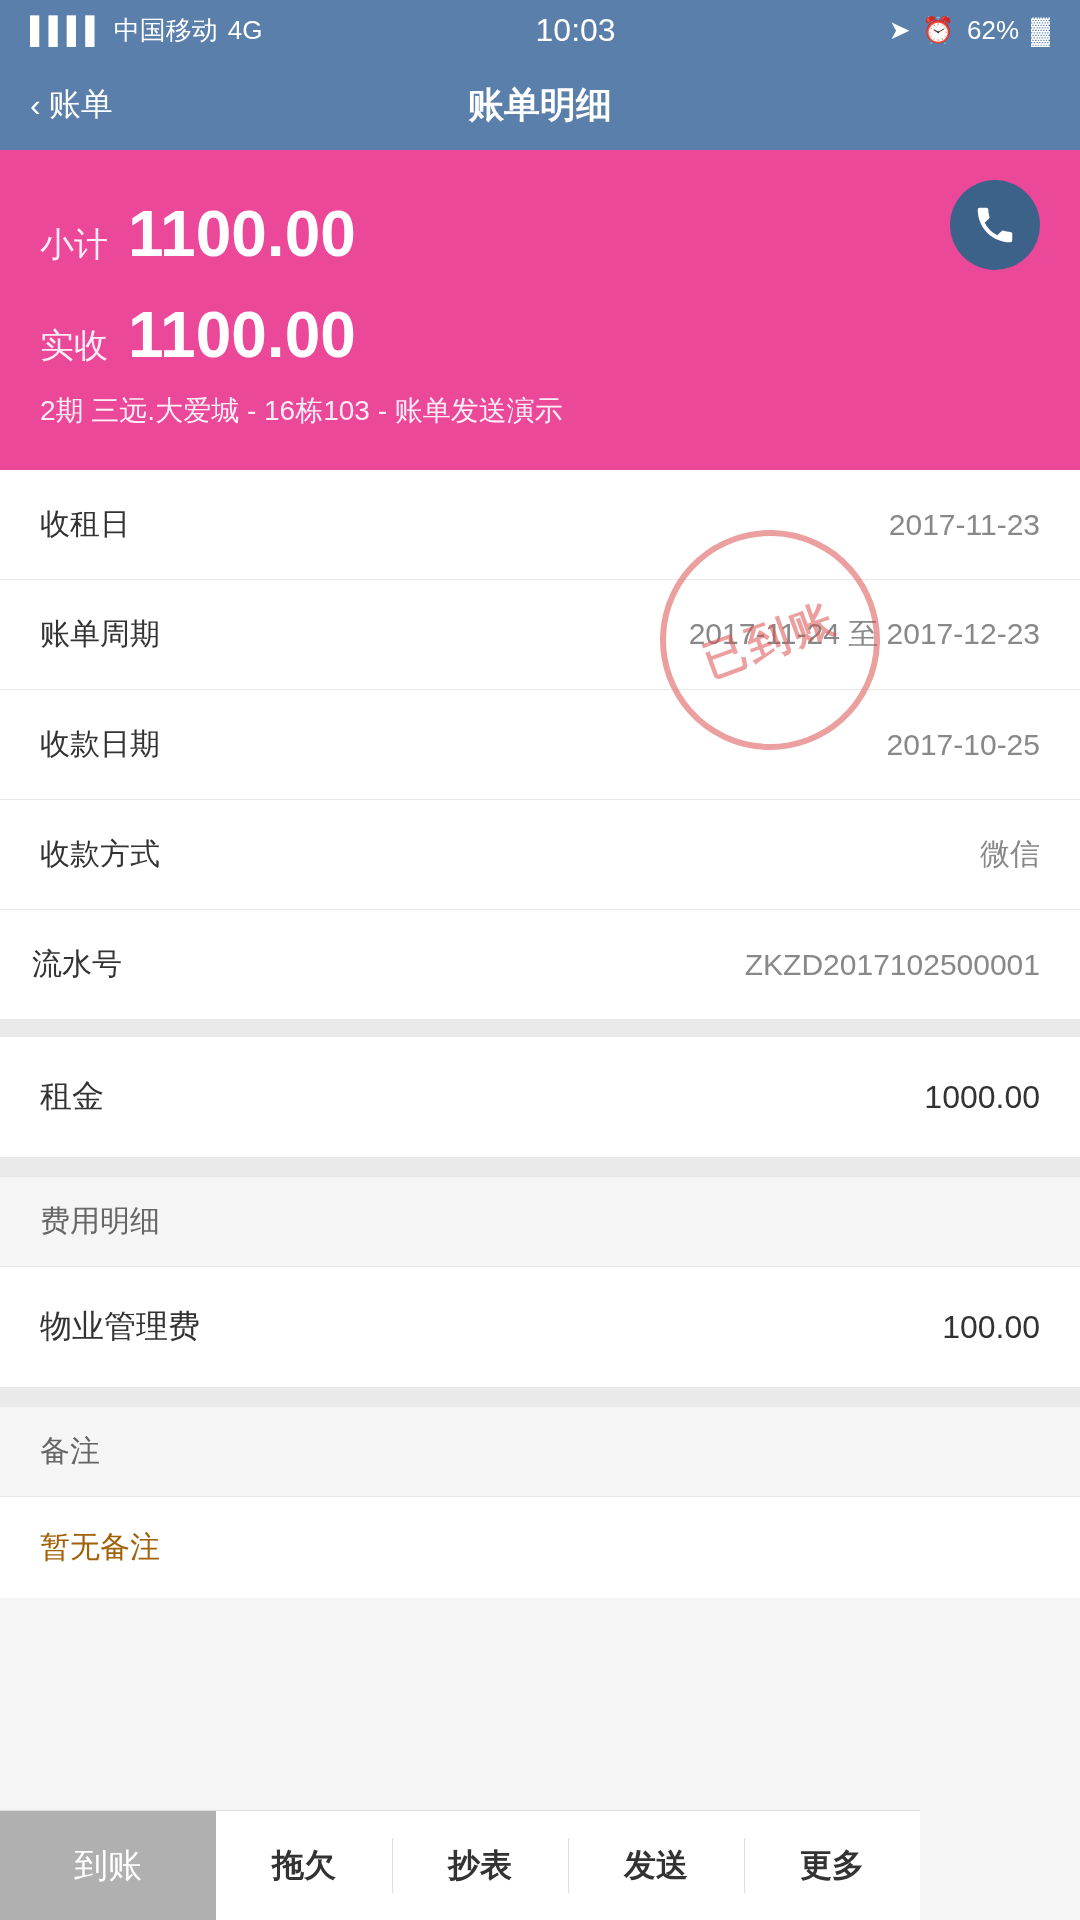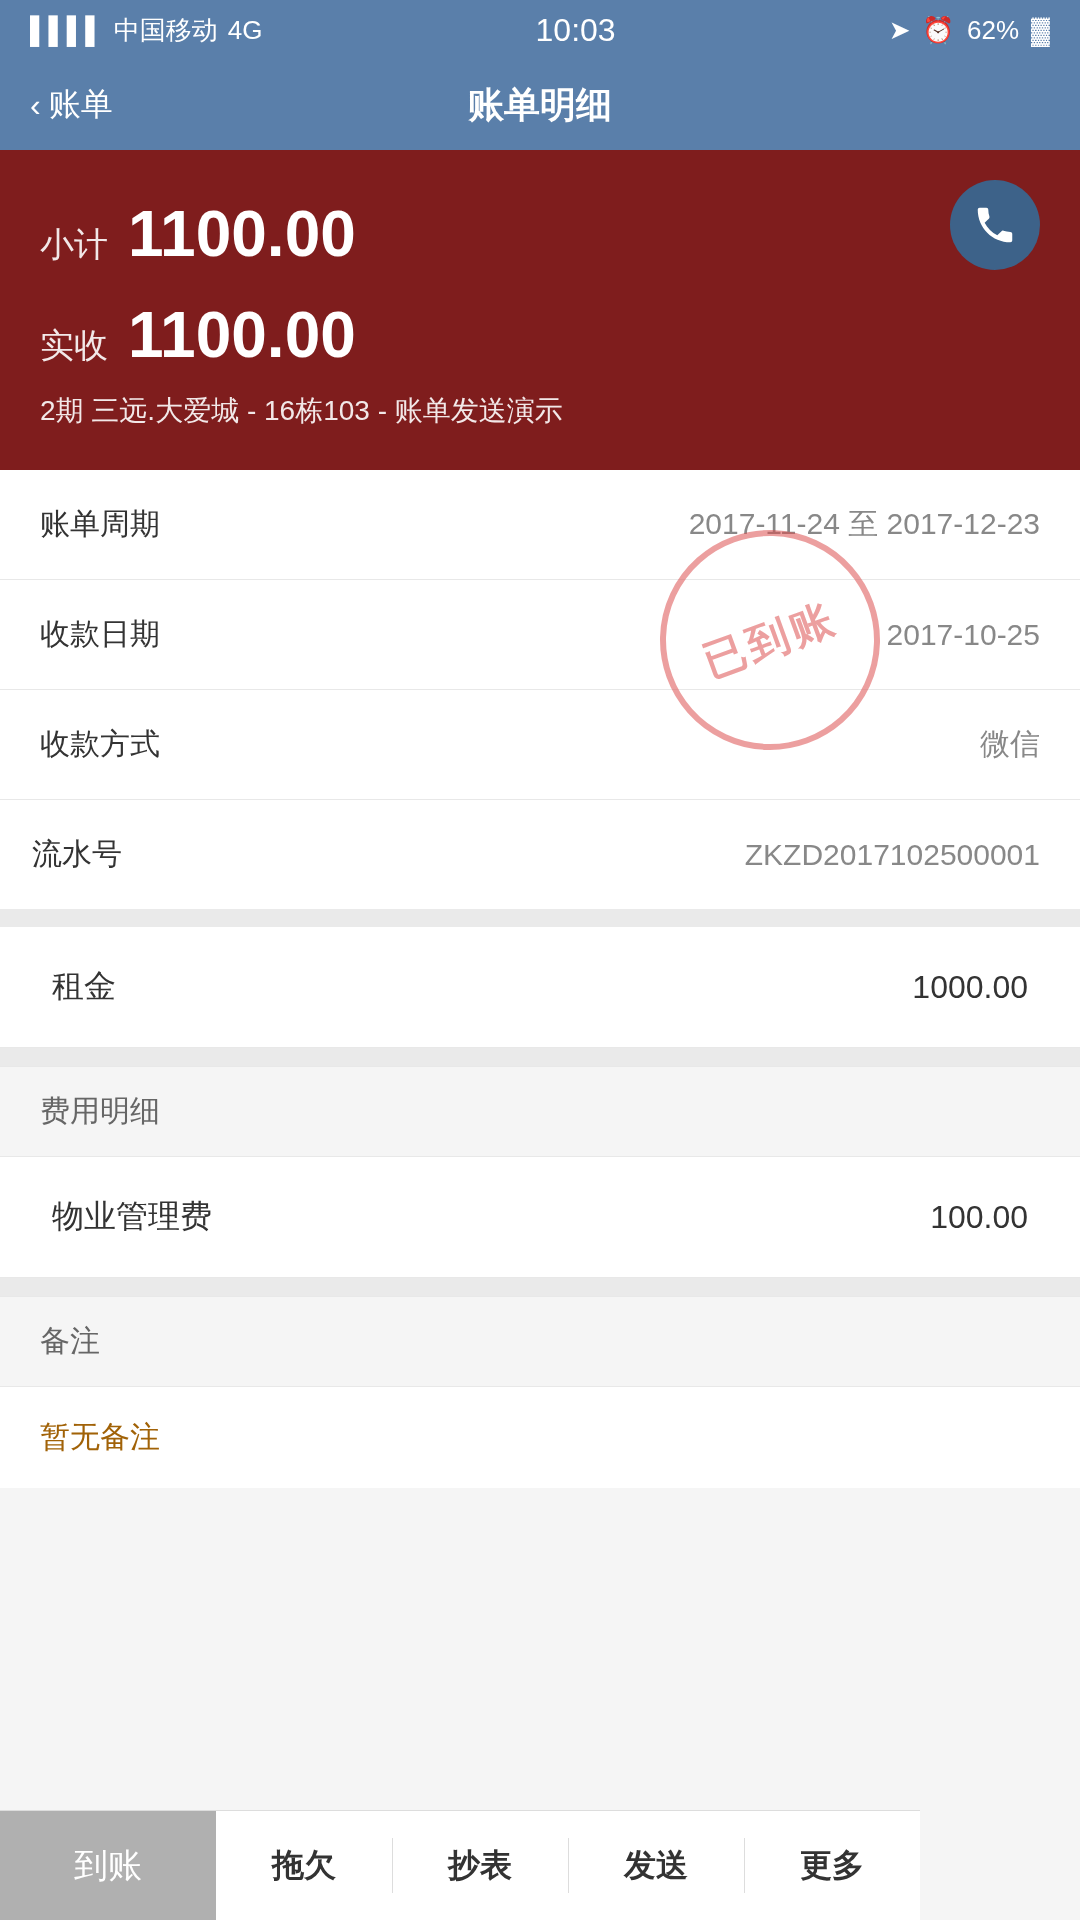--- a/index.html
+++ b/index.html
@@ -48,21 +48,21 @@
       gap: 8px;
     }
     .nav-title {
       color: white;
       font-size: 36px;
       font-weight: 600;
     }
 
     
     .header-section {
-      background: #7f1d1d;
+      background: #ec4899;
       padding: 30px 40px 40px 40px;
       position: relative;
     }
     .amount-row {
       display: flex;
       align-items: baseline;
       gap: 20px;
       margin-bottom: 10px;
     }
     .amount-label {
@@ -150,21 +150,21 @@
       font-weight: 700;
       letter-spacing: 4px;
       display: block;
     }
 
     
     .item-row {
       display: flex;
       align-items: center;
       justify-content: space-between;
-      padding: 38px 52px;
+      padding: 38px 40px;
       background: white;
       border-bottom: 1px solid #e8e8e8;
     }
     .item-label {
       color: #333;
       font-size: 32px;
     }
     .item-value {
       color: #333;
       font-size: 32px;
@@ -282,20 +282,24 @@
   <div class="stamp-container">
     <div class="stamp">
       <div class="stamp-inner">
         <span class="stamp-text">已到账</span>
       </div>
     </div>
   </div>
 
   <div id="info-rows-container">
       <div class="info-row">
+      <span class="info-label">收租日</span>
+      <span class="info-value">2017-11-23</span>
+    </div>
+      <div class="info-row">
       <span class="info-label">账单周期</span>
       <span class="info-value">2017-11-24 至 2017-12-23</span>
     </div>
       <div class="info-row">
       <span class="info-label">收款日期</span>
       <span class="info-value">2017-10-25</span>
     </div>
       <div class="info-row">
       <span class="info-label">收款方式</span>
       <span class="info-value">微信</span>

